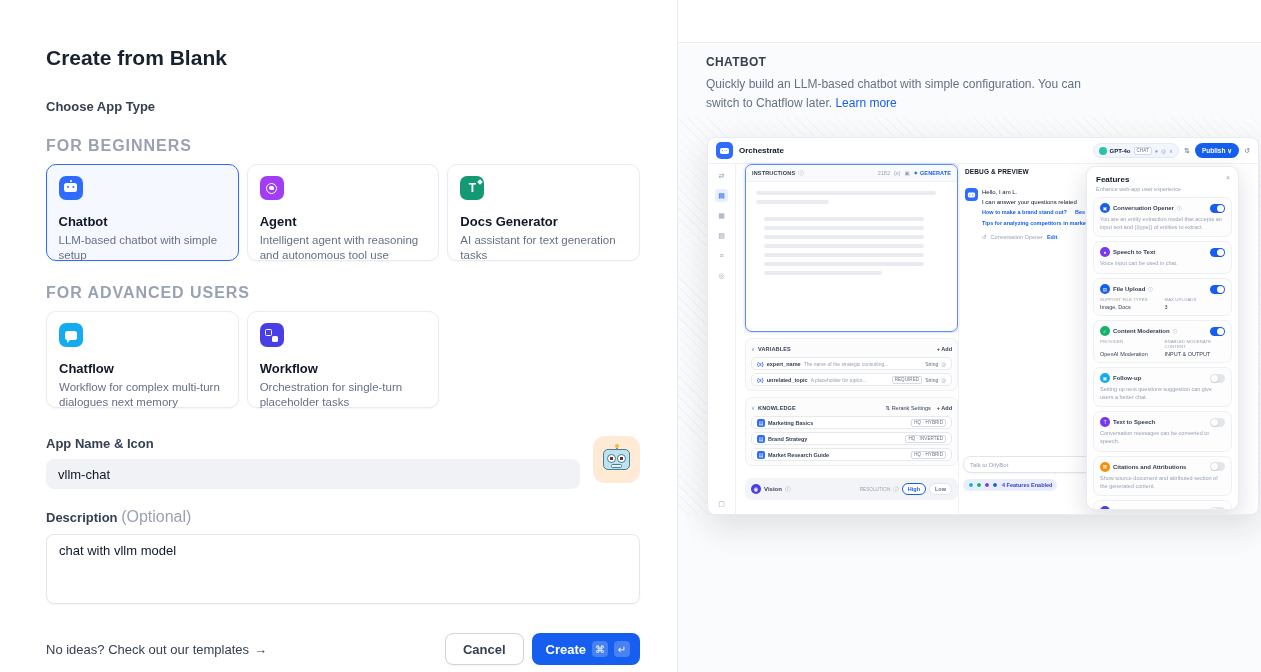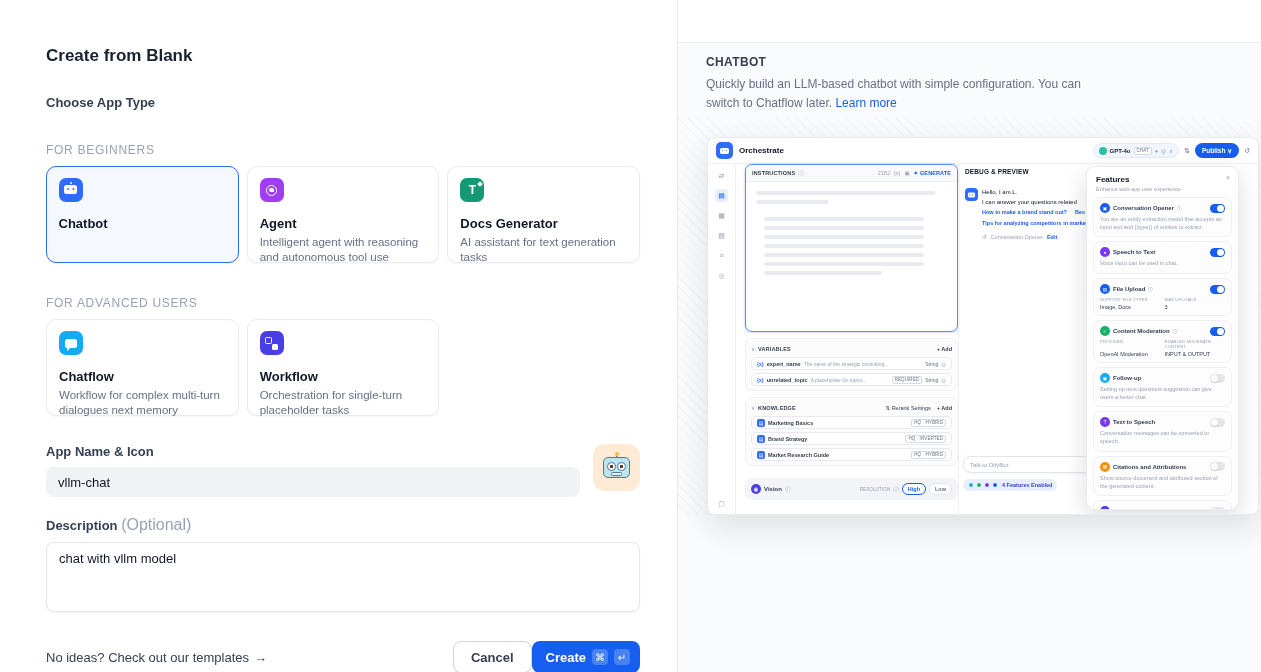--- a/index.html
+++ b/index.html
@@ -2,23 +2,23 @@
 <html><head>
 <meta charset="utf-8">
 <style>
   *{margin:0;padding:0;box-sizing:border-box}
   html,body{width:1261px;height:672px}
   body{font-family:"Liberation Sans",sans-serif;background:#fff;color:#101828;-webkit-font-smoothing:antialiased}
   .screen{position:relative;width:1261px;height:672px;overflow:hidden;background:#fff}
 
   
   .left{position:absolute;left:0;top:0;width:677px;height:672px;background:#fff;padding:46px 37px 0 46px}
-  .title{font-size:17px;font-weight:700;color:#18222f}
+  .title{font-size:21px;font-weight:700;color:#18222f}
   .sec-label{margin-top:29px;font-size:13px;font-weight:700;color:#354052}
-  .group-label{margin-top:33px;font-size:12px;font-weight:400;color:#98a2b3;letter-spacing:.06em}
+  .group-label{margin-top:23px;font-size:16px;font-weight:700;color:#98a2b3;letter-spacing:.06em}
   .cards{margin-top:9px;display:grid;grid-template-columns:repeat(3,1fr);gap:8px}
   .card{background:#fff;border:1px solid #e9ebf0;border-radius:10px;padding:11px 12px;height:97px;box-shadow:0 1px 2px rgba(16,24,40,.04);cursor:pointer;position:relative}
   .card.selected{border:1.5px solid #2f6aff;background:#f5f8ff;padding:10.5px 11.5px}
   .tile{width:24px;height:24px;border-radius:7px;display:flex;align-items:center;justify-content:center;position:relative}
   .card-title{margin-top:14px;font-size:13px;font-weight:700;color:#101828}
   .card-desc{margin-top:4px;font-size:11.5px;line-height:1.32;color:#667085}
 
   
   .bot-face{width:13px;height:9px;background:#fff;border-radius:2.5px;position:relative}
   .bot-face::before{content:"";position:absolute;top:-3.5px;left:5.5px;width:2.4px;height:2.4px;background:#fff;border-radius:50%}
@@ -43,21 +43,21 @@
   .big-bot::before,.big-bot::after{content:"";position:absolute;top:3.5px;width:7px;height:7px;border-radius:50%;background:radial-gradient(circle,#6b3030 34%,#fff 36%);border:1px solid #4a7e97}
   .big-bot::before{left:3px}.big-bot::after{right:3px}
   .big-bot .mouth{position:absolute;bottom:1.5px;left:6.5px;width:11px;height:3.5px;background:#e8f4f8;border:1px solid #4a7e97;border-radius:1.5px}
   .big-bot .ant{position:absolute;top:-6px;left:10.5px;width:4px;height:4px;background:#f4b740;border-radius:50%;box-shadow:0 3px 0 -1px #4a7e97}
 
   .desc-block{margin-top:19px}
   .desc-area{margin-top:8px;width:100%;height:70px;border:1px solid #e3e6ec;border-radius:8px;background:#fff;padding:8px 12px;font-size:13px;color:#101828;resize:none;outline:none;font-family:"Liberation Sans",sans-serif;box-shadow:0 1px 2px rgba(16,24,40,.04)}
 
   .footer{margin-top:25px;display:flex;align-items:center;justify-content:space-between}
   .hint{font-size:13px;color:#354052;cursor:pointer;display:flex;align-items:center;gap:5px}
-  .btns{display:flex;gap:0}
+  .btns{display:flex;gap:8px}
   .btn{height:32px;border-radius:8px;font-size:13px;font-weight:600;display:flex;align-items:center;cursor:pointer;border:none;font-family:"Liberation Sans",sans-serif}
   .btn-cancel{background:#fff;border:1px solid #d0d5dd;color:#354052;padding:0 17px;box-shadow:0 1px 2px rgba(16,24,40,.05)}
   .btn-create{background:#155eef;color:#fff;padding:0 10px 0 14px;gap:6px}
   .kbd{width:16px;height:16px;border-radius:4px;background:rgba(255,255,255,.22);font-size:10px;display:flex;align-items:center;justify-content:center;font-weight:400}
 
   
   .right{position:absolute;left:677px;top:0;width:584px;height:672px;background:#fafbfc;border-left:1px solid #e7e9ee}
   .top-strip{height:43px;background:#fff;border-bottom:1px solid #eceef2}
   .pane-head{padding:12px 28px 0 28px}
   .pane-title{font-size:12px;font-weight:700;color:#354052;letter-spacing:.03em}
@@ -160,20 +160,21 @@
     <div class="title">Create from Blank</div>
     <div class="sec-label">Choose App Type</div>
 
     <div class="group-label">FOR BEGINNERS</div>
     <div class="cards">
       <div class="card selected">
         <div class="tile" style="background: rgb(46, 107, 255); --c: #2e6bff;">
             <span class="bot-face"></span>
           </div>
         <div class="card-title">Chatbot</div>
+        <div class="card-desc">LLM-based chatbot with simple setup</div>
       </div>
       <div class="card">
         <div class="tile" style="background: rgb(161, 62, 245); --c: #a13ef5;">
             <span class="orb"></span>
           </div>
         <div class="card-title">Agent</div>
         <div class="card-desc">Intelligent agent with reasoning and autonomous tool use</div>
       </div>
       <div class="card">
         <div class="tile" style="background: rgb(19, 154, 116); --c: #139a74;">

